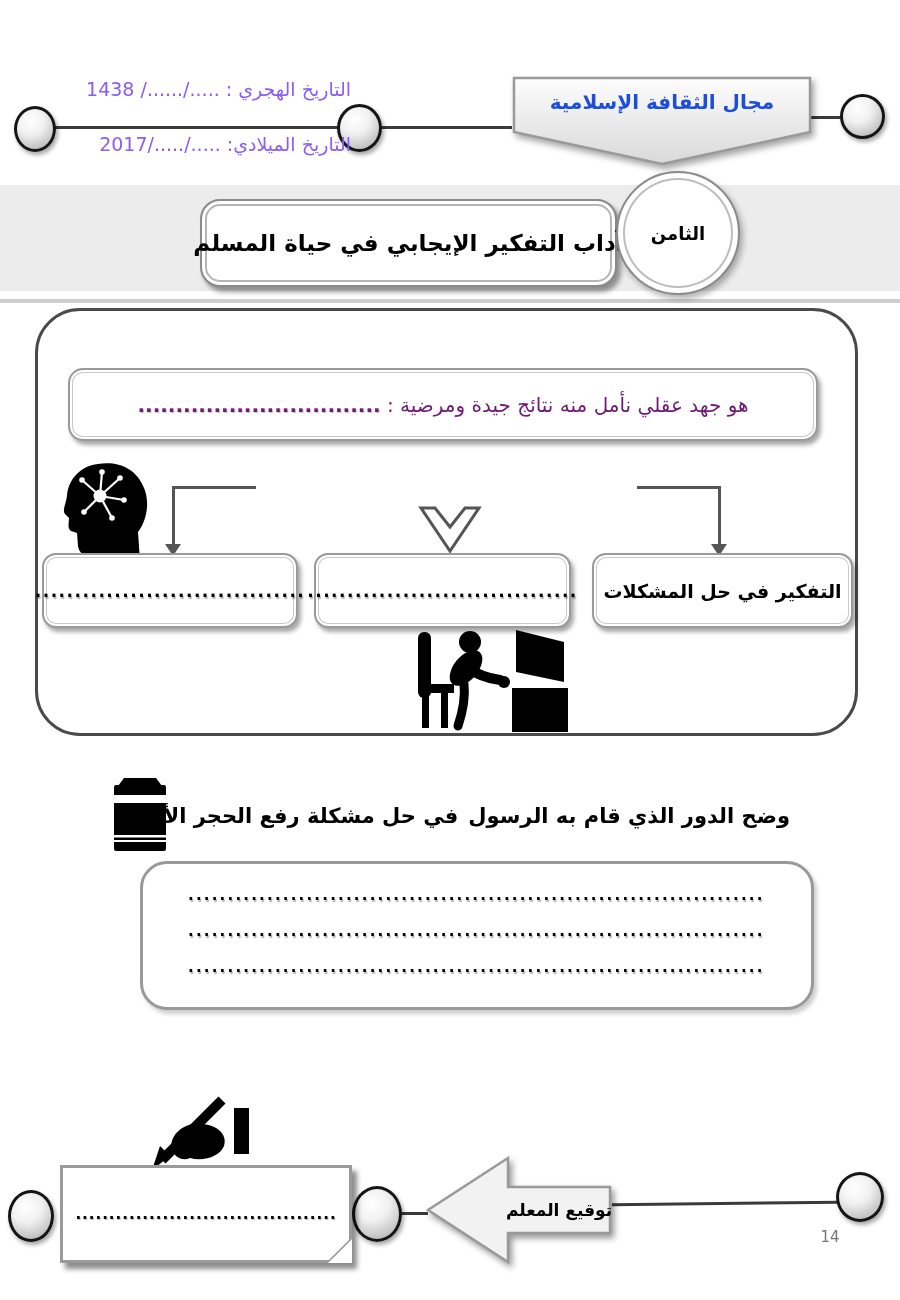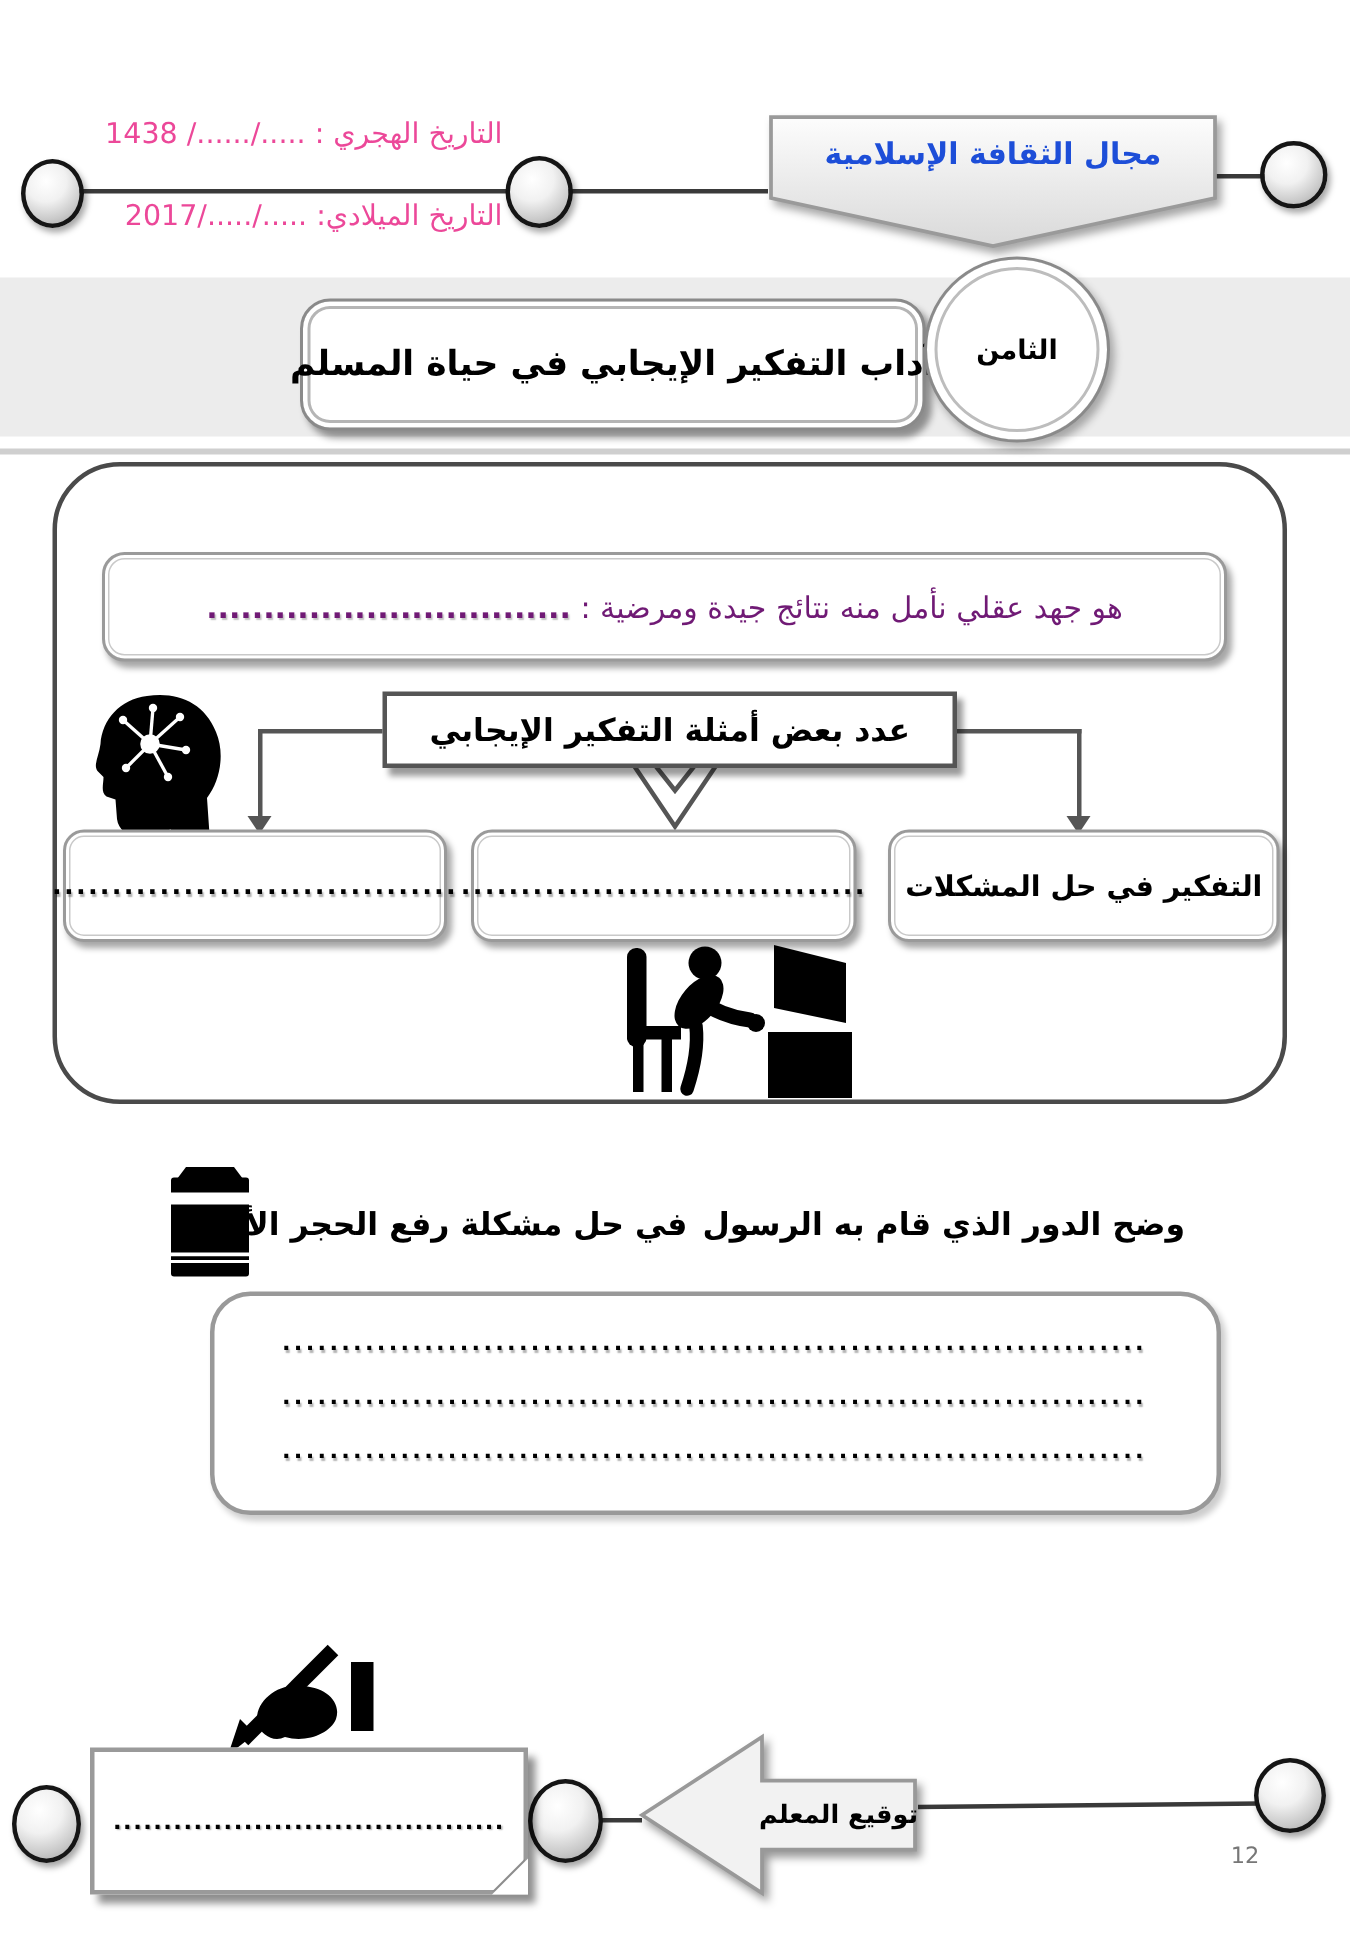--- a/index.html
+++ b/index.html
@@ -8,22 +8,22 @@
 
   
   .hline { position:absolute; background:#3a3a3a; height:3px; }
   .bead {
     position:absolute; border-radius:50%; border:3px solid #151515;
     background:radial-gradient(circle at 38% 30%, #ffffff 0%, #f1f1f1 38%, #c8c8c8 72%, #9e9e9e 100%);
     box-shadow:2px 3px 4px rgba(0,0,0,.35);
   }
 
   
-  .date-line { position:absolute; left:40px; width:295px; direction:rtl; text-align:right;
-    font-size:19px; color:#ec4899; white-space:nowrap; }
+  .date-line { position:absolute; left:56px; width:295px; direction:rtl; text-align:right;
+    font-size:19px; color:#8b5cf6; white-space:nowrap; }
   .banner-svg { position:absolute; left:512px; top:76px; filter:drop-shadow(3px 4px 3px rgba(0,0,0,.35)); }
   .banner-label { position:absolute; left:512px; top:90px; width:300px; text-align:center;
     font-size:20px; font-weight:bold; color:#1d4ed8; direction:rtl; }
 
   
   .band { position:absolute; left:0; top:185px; width:900px; height:106px; background:#ececec; z-index:1; }
   .band-underline { position:absolute; left:0; top:299px; width:900px; height:4px; background:#cfcfcf; z-index:1; }
   .title-box { position:absolute; left:200px; top:199px; width:417px; height:88px; z-index:2;
     background:#fff; border:2px solid #8a8a8a; border-radius:20px;
     box-shadow:4px 5px 5px rgba(0,0,0,.4), inset 0 0 0 3px #fff, inset 0 0 0 5px #b5b5b5;
@@ -152,23 +152,20 @@
     <g fill="#fff">
       <circle cx="24" cy="20" r="2.8"></circle>
         <circle cx="44" cy="12" r="2.8"></circle>
         <circle cx="62" cy="18" r="2.8"></circle>
       <circle cx="66" cy="40" r="2.8"></circle>
         <circle cx="54" cy="58" r="2.8"></circle>
         <circle cx="26" cy="52" r="2.8"></circle>
     </g>
   </svg>
 
-  <div class="ex-header">
-    <span>عدد بعض أمثلة التفكير الإيجابي</span>
-  </div>
   <div class="conn" style="left:172px; top:486px; width:84px; height:3px;"></div>
   <div class="conn" style="left:172px; top:486px; width:3px; height:58px;"></div>
   <div class="arrhead" style="left:165px; top:544px;"></div>
   <div class="conn" style="left:637px; top:486px; width:84px; height:3px;"></div>
   <div class="conn" style="left:718px; top:486px; width:3px; height:58px;"></div>
   <div class="arrhead" style="left:711px; top:544px;"></div>
   <svg class="chevron-svg" width="64" height="48" viewBox="0 0 64 48">
     <polygon points="3,2 17,2 32,21 47,2 61,2 32,45" fill="#fff" stroke="#555" stroke-width="3"></polygon>
   </svg>
 
@@ -239,15 +236,15 @@
   <div class="hline" style="left:612px; top:1202px; width:228px; transform:rotate(-0.6deg);"></div>
   <div class="bead" style="left:8px; top:1190px; width:46px; height:52px;"></div>
   <div class="bead" style="left:352px; top:1186px; width:50px; height:56px;"></div>
   <div class="bead" style="left:836px; top:1172px; width:48px; height:50px;"></div>
 
   <svg class="arrow-svg" width="190" height="112" viewBox="0 0 190 112">
     <polygon points="4,56 84,4 84,33 186,33 186,79 84,79 84,108" fill="#f2f2f2" stroke="#999" stroke-width="2.5"></polygon>
   </svg>
   <div class="arrow-label">توقيع المعلم</div>
 
-  <div class="page-num">12</div>
+  <div class="page-num">14</div>
 
 </div>
 
 </body></html>

